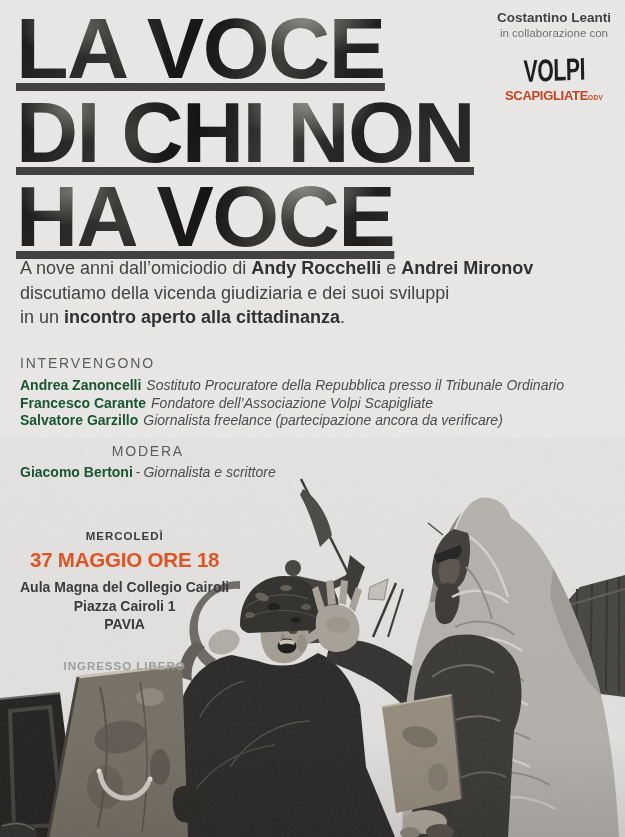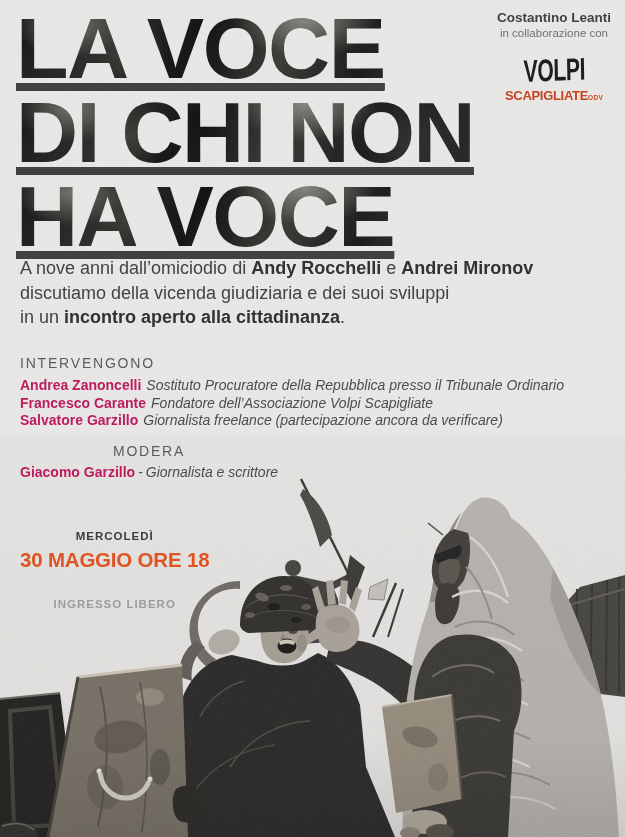--- a/index.html
+++ b/index.html
@@ -46,21 +46,21 @@
   .logo-suffix{font-size:6.5px;letter-spacing:.3px;vertical-align:baseline;}
   
   .intro{position:absolute;left:20px;top:256px;width:575px;margin:0;
     font-size:18px;line-height:24.5px;color:#414143;}
   .intro b{color:#2f2f31;}
   
   .sec-header{font-size:14px;font-weight:400;letter-spacing:1.8px;color:#595a5c;}
   .speakers{position:absolute;left:20px;top:355px;width:590px;}
   .speaker-rows{margin-top:6px;}
   .speaker-row{font-size:14px;line-height:17.5px;white-space:nowrap;}
-  .person-name{font-weight:bold;color:#be185d;}
+  .person-name{font-weight:bold;color:#14532d;}
   .person-role{font-style:italic;color:#4b4b4d;margin-left:5px;}
   .moderator{position:absolute;left:20px;top:443px;text-align:center;}
   .moderator-line{margin-top:5px;font-size:14px;white-space:nowrap;}
   .moderator-sep{color:#4b4b4d;margin:0 3px;}
   
   .event{position:absolute;left:20px;top:530px;text-align:center;}
   .event-day{font-size:11.5px;font-weight:bold;letter-spacing:1px;color:#3a3a3c;}
   .event-datetime{font-size:20.5px;font-weight:800;color:#e2521f;margin-top:6px;letter-spacing:-.2px;}
   .event-venue{margin-top:6px;font-size:14px;font-weight:bold;color:#39393b;line-height:18.5px;}
   .event-admission{margin-top:26px;font-size:11.5px;font-weight:bold;letter-spacing:1px;color:#9c9c9c;}
@@ -267,27 +267,32 @@
       </div>
       <div class="speaker-row">
         <span class="person-name">Salvatore Garzillo</span><span class="person-role">Giornalista freelance (partecipazione ancora da verificare)</span>
       </div>
     </div>
   </section>
 
   <section class="moderator">
     <div class="sec-header">MODERA</div>
     <div class="moderator-line">
-      <span class="person-name">Giacomo Garzillo</span><span class="moderator-sep">-</span><span class="person-role" style="margin-left:0">Giornalista  e scrittore</span>
+      <span class="person-name">Giacomo Bertoni</span><span class="moderator-sep">-</span><span class="person-role" style="margin-left:0">Giornalista  e scrittore</span>
     </div>
   </section>
 
   <section class="event">
     <div class="event-day">MERCOLEDÌ</div>
-    <div class="event-datetime">30 MAGGIO ORE 18</div>
+    <div class="event-datetime">37 MAGGIO ORE 18</div>
+    <div class="event-venue">
+      <div>Aula Magna del Collegio Cairoli</div>
+      <div>Piazza Cairoli 1</div>
+      <div>PAVIA</div>
+    </div>
     <div class="event-admission">INGRESSO LIBERO</div>
   </section>
 
   <svg class="page-grain" viewBox="0 0 625 837" width="625" height="837" aria-hidden="true">
     <defs>
       <filter id="pgrain">
           <feTurbulence type="fractalNoise" baseFrequency="0.7" numOctaves="2" stitchTiles="stitch"></feTurbulence>
       <feColorMatrix type="matrix" values="0 0 0 0 0.3  0 0 0 0 0.3  0 0 0 0 0.3  0 0 0 1 0"></feColorMatrix>
         </filter>
     </defs>

